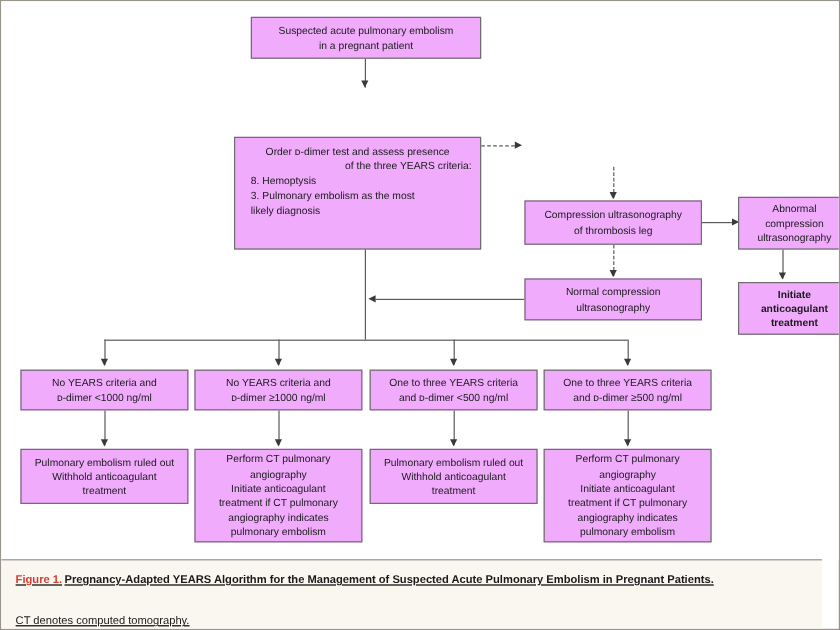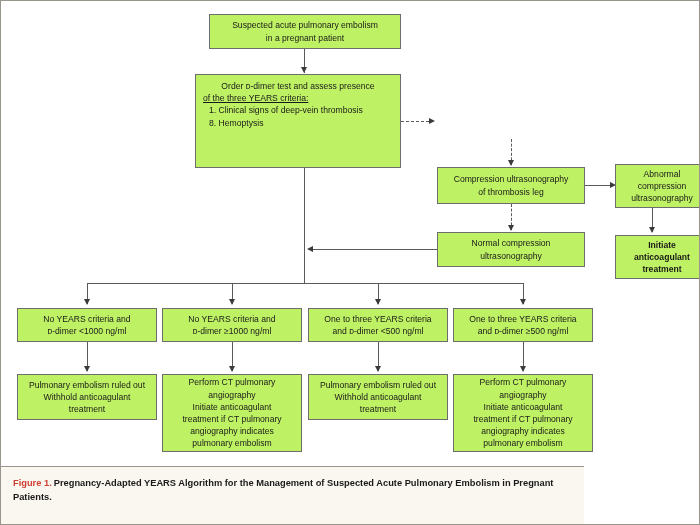--- a/index.html
+++ b/index.html
@@ -17,35 +17,35 @@
   }
   
   #diagram{
     position:absolute;left:0;top:0;width:700px;height:466px;
     background:#ffffff;
   }
   .node{
     position:absolute;
     box-sizing:border-box;
     border:1px solid #6d6d6d;
-    background:#bef264;
+    background:#f0abfc;
     color:#1a1a1a;
     font-size:8.6px;
     line-height:1.42;
     text-align:center;
     display:flex;
     align-items:center;
     justify-content:center;
     padding:3px 4px;
     z-index:3;
   }
   .node .txt{display:block;width:100%;white-space:pre-line;}
   .node.left-align{text-align:left;}
   .node.left-align .txt{text-align:left;}
-  .node.hang{display:block;}
+  .node.hang{display:block;margin-top:40px;}
   .node.hang .txt{white-space:pre-line;}
 
   
 
   
   .ln{position:absolute;background:#5a5a5a;z-index:1;}
   .ln.v{width:1px;}
   .ln.h{height:1px;}
   .ln.dash-v{
     width:0;height:auto;background:transparent;
@@ -68,25 +68,26 @@
   }
   .arw.right{
     border-top:3.5px solid transparent;
     border-bottom:3.5px solid transparent;
     border-left:6px solid #3a3a3a;
   }
 
   
   #caption{
     position:absolute;left:0;bottom:0;
-    width:583px;height:58px;
+    width:684px;height:58px;
     box-sizing:border-box;
     background:#faf7f0;
     border-top:1px solid #9a958c;
     padding:9px 12px 0 12px;
+    text-decoration:underline;
   }
   #caption .capline{
     font-size:9.3px;
     line-height:1.55;
     color:#1a1a1a;
   }
   #caption .figno{
     color:#cf4033;
     font-weight:bold;
     margin-right:2px;
@@ -104,23 +105,24 @@
     <div class="node" style="left:208px;top:13px;width:192px;height:35px;">
       <span class="txt">Suspected acute pulmonary embolism
 in a pregnant patient</span>
     </div>
 
     <div class="ln v" style="left:303px;top:48px;height:24px;"></div>
     <div class="arw down" style="left:300px;top:66px;"></div>
 
     <div class="node hang left-align" style="left:194px;top:73px;width:206px;height:94px;padding:5px 7px;">
       <span class="txt" style="text-align:center;">Order ᴅ-dimer test and assess presence</span>
-      <span class="txt" style="text-align:left;text-decoration:underline;">of the three YEARS criteria:</span>
-      <span class="txt" style="padding-left:6px;">1. Clinical signs of deep-vein thrombosis</span>
+      <span class="txt" style="text-align:right;">of the three YEARS criteria:</span>
       <span class="txt" style="padding-left:6px;">8. Hemoptysis</span>
+      <span class="txt" style="padding-left:6px;">3. Pulmonary embolism as the most
+    likely diagnosis</span>
     </div>
 
     <div class="ln dash-h" style="left:400px;top:120px;width:28px;"></div>
     <div class="arw right" style="left:428px;top:117px;"></div>
 
 
     <div class="ln dash-v" style="left:510px;top:138px;height:26px;"></div>
     <div class="arw down" style="left:507px;top:159px;"></div>
 
     <div class="node" style="left:436px;top:166px;width:148px;height:37px;">

